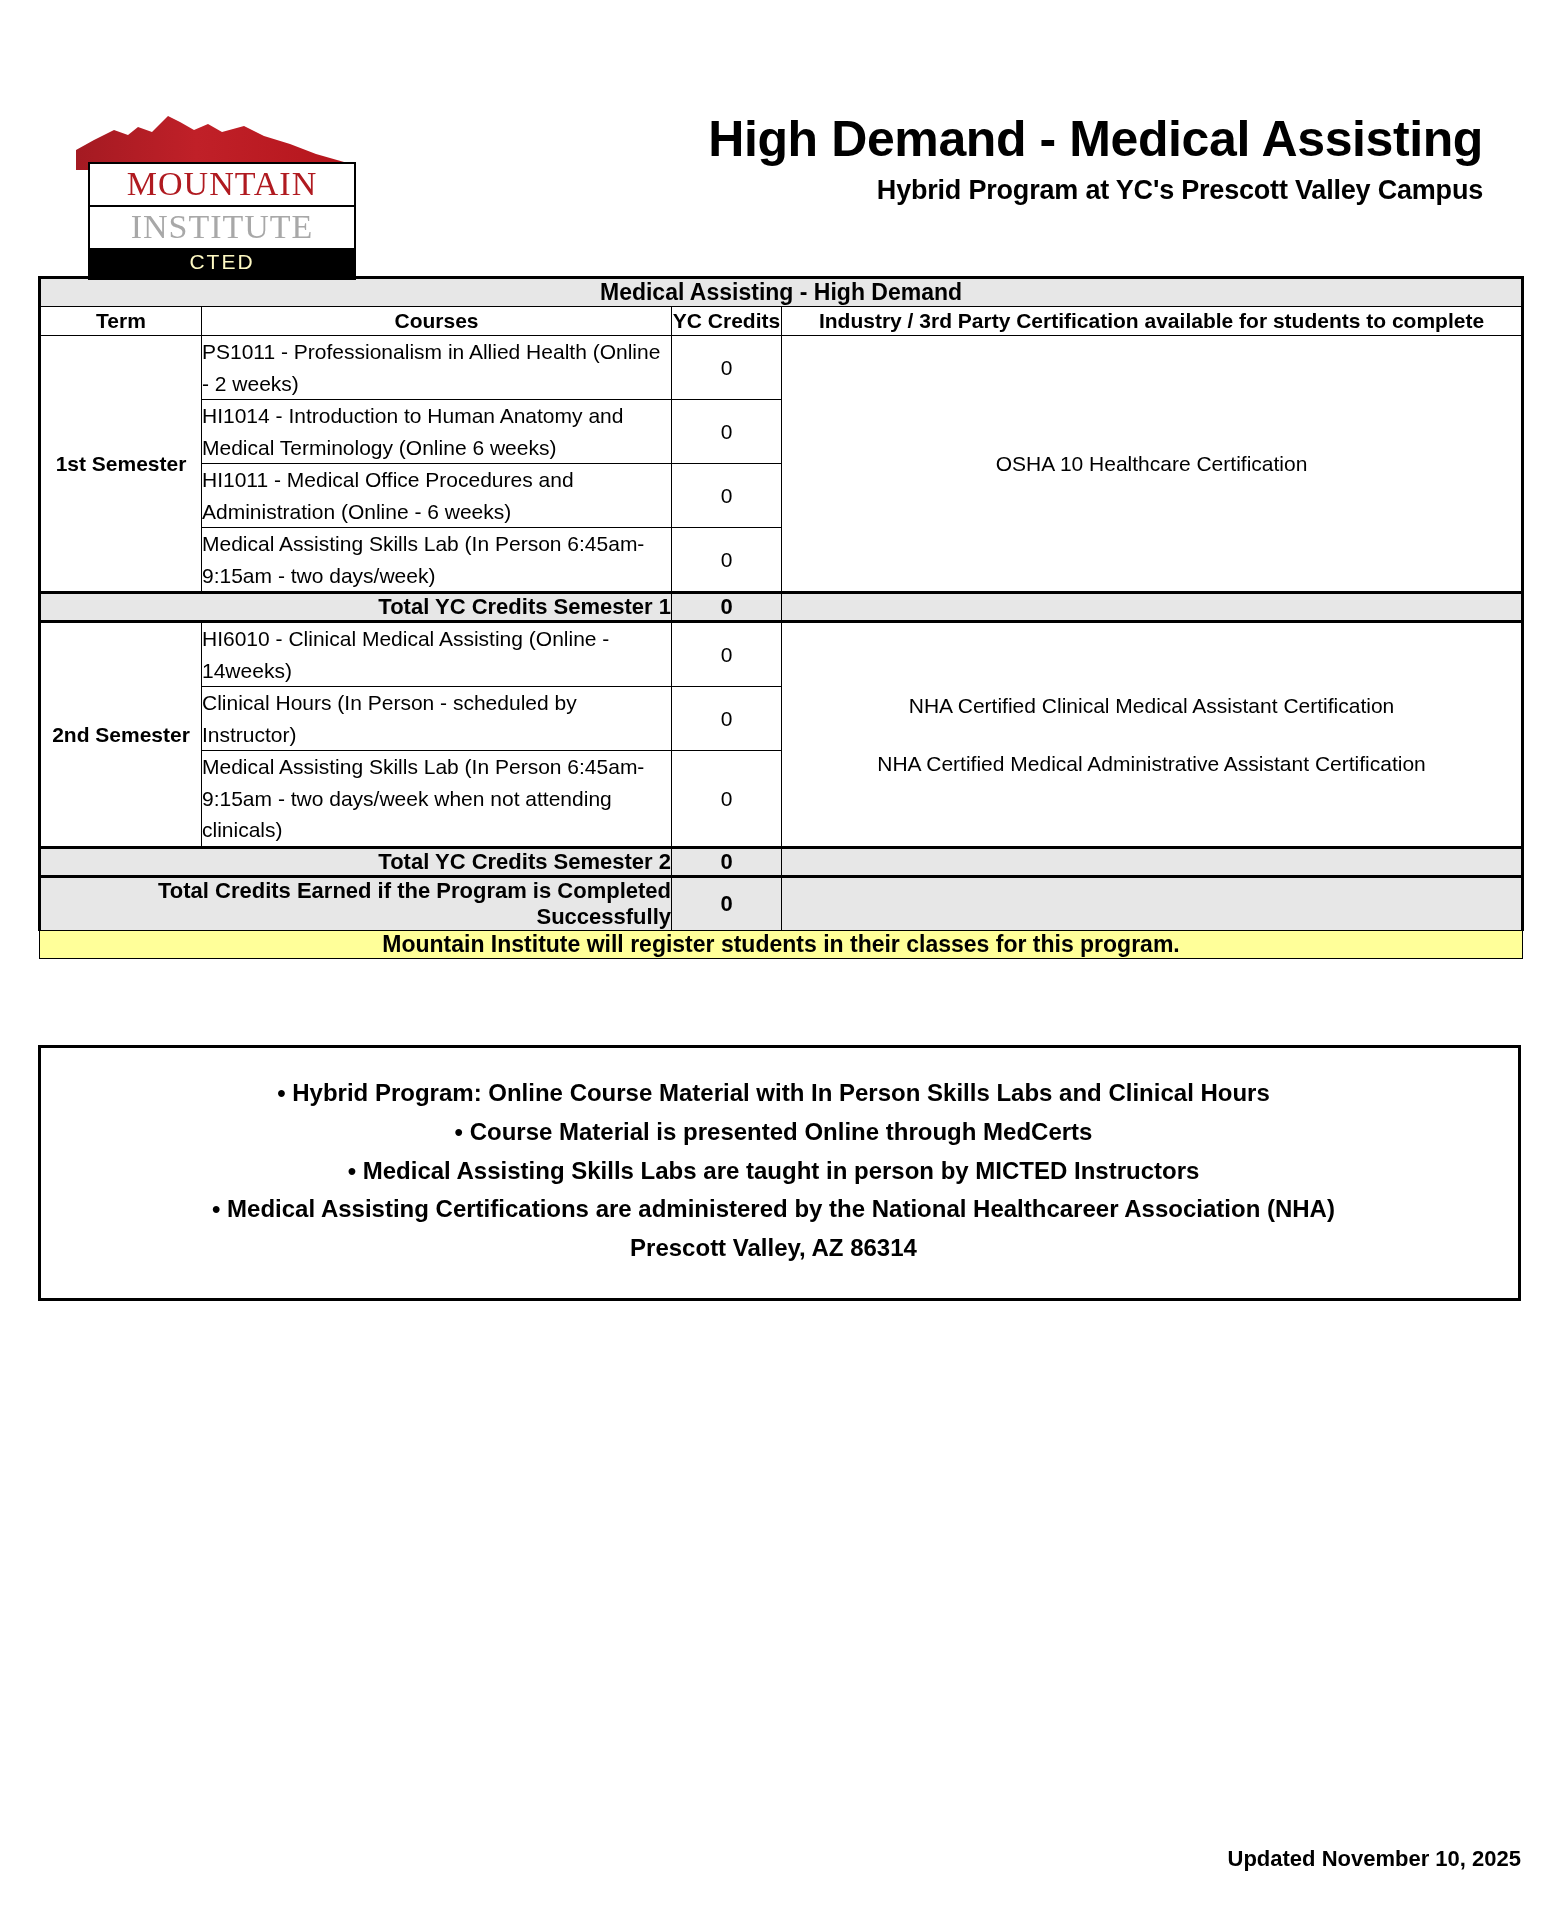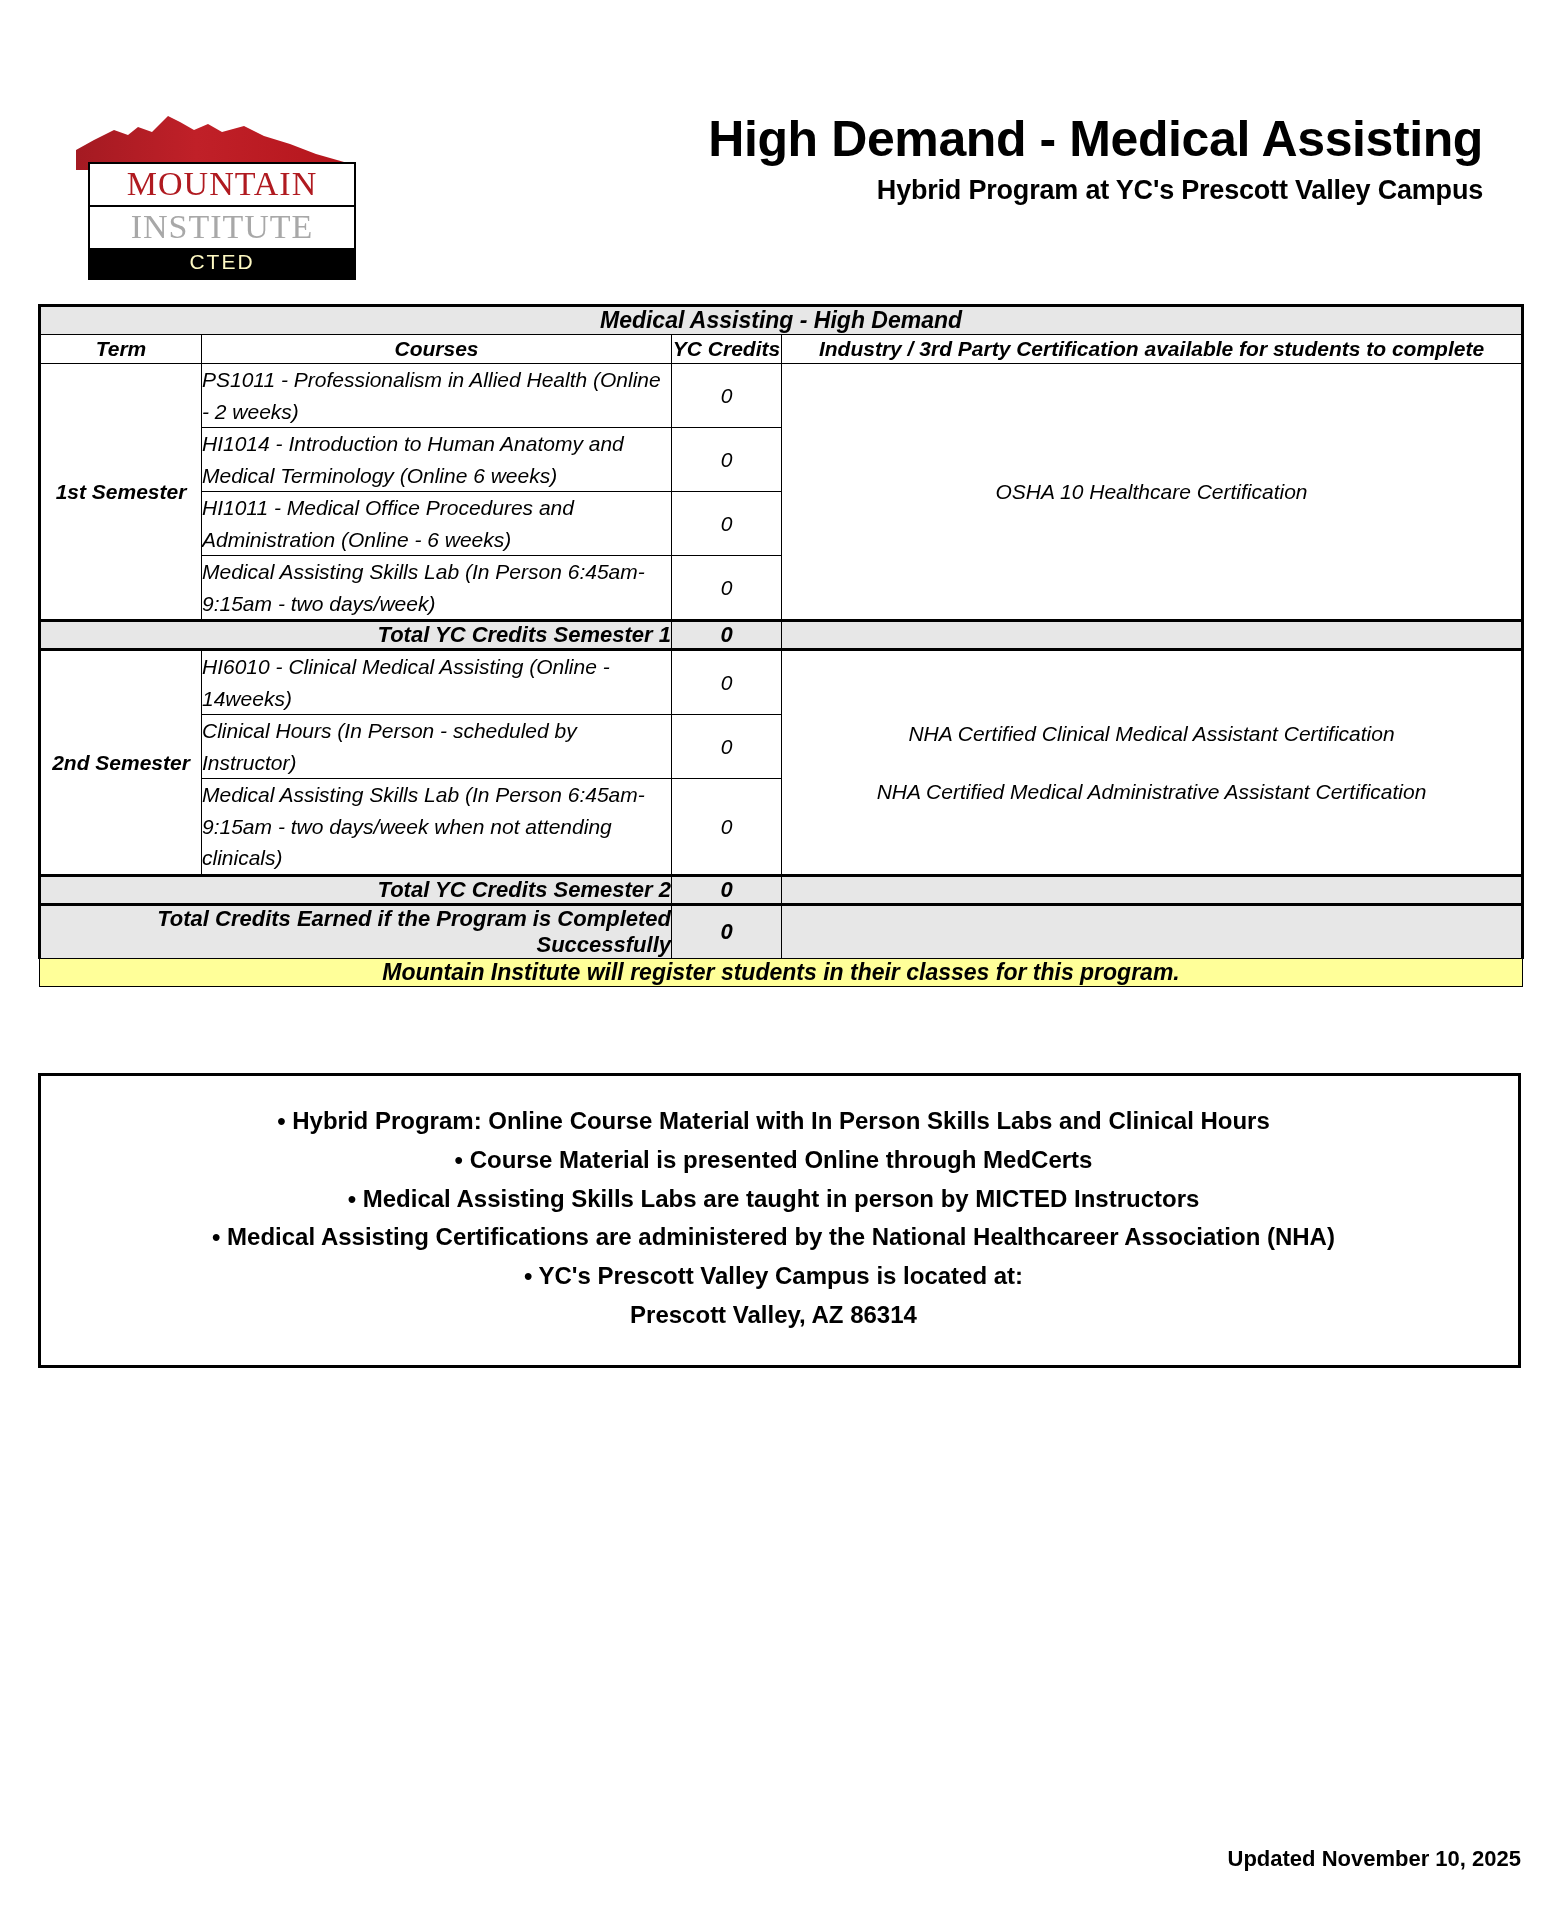--- a/index.html
+++ b/index.html
@@ -98,23 +98,22 @@
     margin-top: 9px;
     letter-spacing: -0.2px;
     white-space: nowrap;
   }
 
   
   table.program {
     width: 1483px;
     border-collapse: collapse;
     table-layout: fixed;
-    margin-top: 54px;
-    font-size: 21px;
-    font-style: italic;
+    margin-top: 26px;
+    font-size: 21px;
   }
   table.program td,
   table.program th {
     border: 1px solid #000000;
     padding: 0;
     vertical-align: middle;
   }
   .bd-out-t { border-top: 3px solid #000 !important; }
   .bd-out-b { border-bottom: 3px solid #000 !important; }
   .bd-out-l { border-left: 3px solid #000 !important; }
@@ -324,19 +323,18 @@
       </tr>
 
     </tbody>
   </table>
 
   <div class="info-box">
     <div class="info-line">• Hybrid Program: Online Course Material with In Person Skills Labs and Clinical Hours</div>
     <div class="info-line">• Course Material is presented Online through MedCerts</div>
     <div class="info-line">• Medical Assisting Skills Labs are taught in person by MICTED Instructors</div>
     <div class="info-line">• Medical Assisting Certifications are administered by the National Healthcareer Association (NHA)</div>
-    <div class="info-line">• YC's Prescott Valley Campus is located at:</div>
     <div class="info-line">Prescott Valley, AZ 86314</div>
   </div>
 
   <div class="footer">Updated November 10, 2025</div>
 
 </div>
 
 </body></html>

